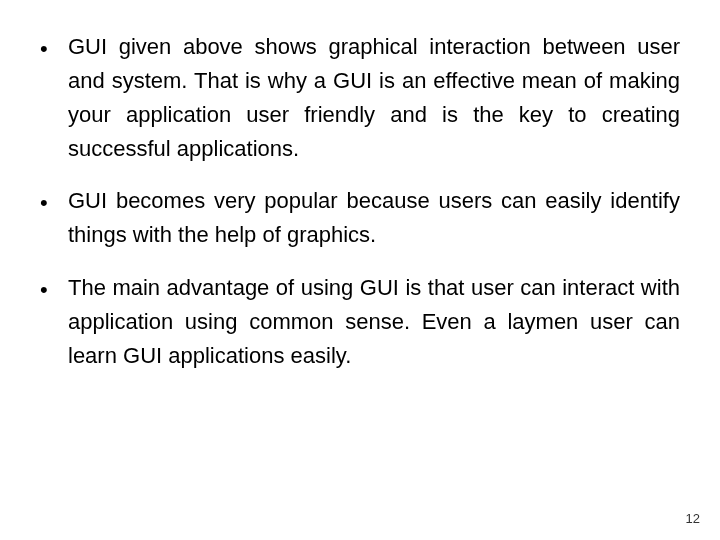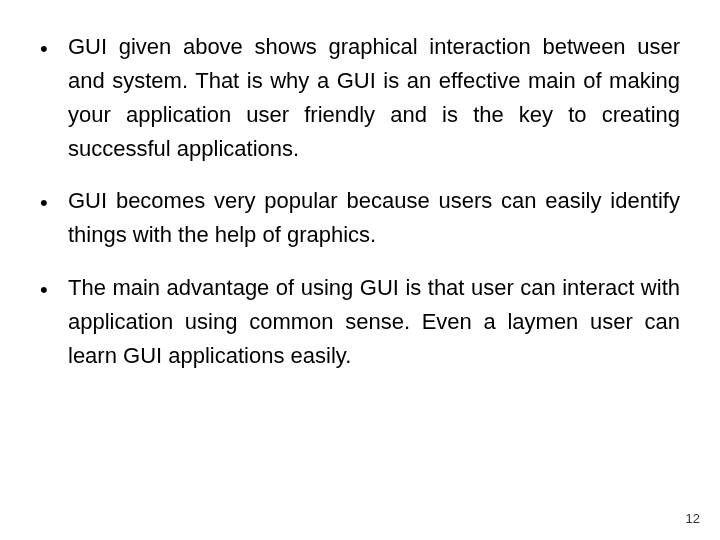--- a/index.html
+++ b/index.html
@@ -63,21 +63,21 @@
       margin-left: 40px;
     }
   </style>
 </head>
 <body>
 
 <div class="slide-container">
   <ul class="bullet-list">
     <li class="bullet-item">
       <span class="bullet-dot">•</span>
-      <span class="bullet-text">GUI  given  above  shows  graphical  interaction between user and system.  That is why a GUI is an effective  main  of  making  your  application  user friendly  and  is  the  key  to  creating  successful applications.</span>
+      <span class="bullet-text">GUI  given  above  shows  graphical  interaction between user and system.  That is why a GUI is an effective  mean  of  making  your  application  user friendly  and  is  the  key  to  creating  successful applications.</span>
     </li>
     <li class="bullet-item">
       <span class="bullet-dot">•</span>
       <span class="bullet-text">GUI becomes very popular because users can easily identify things with the help of graphics.</span>
     </li>
     <li class="bullet-item">
       <span class="bullet-dot">•</span>
       <span class="bullet-text">The  main  advantage  of  using  GUI  is  that  user  can interact with application using common sense.  Even a laymen user can learn GUI applications easily.</span>
     </li>
   </ul>

